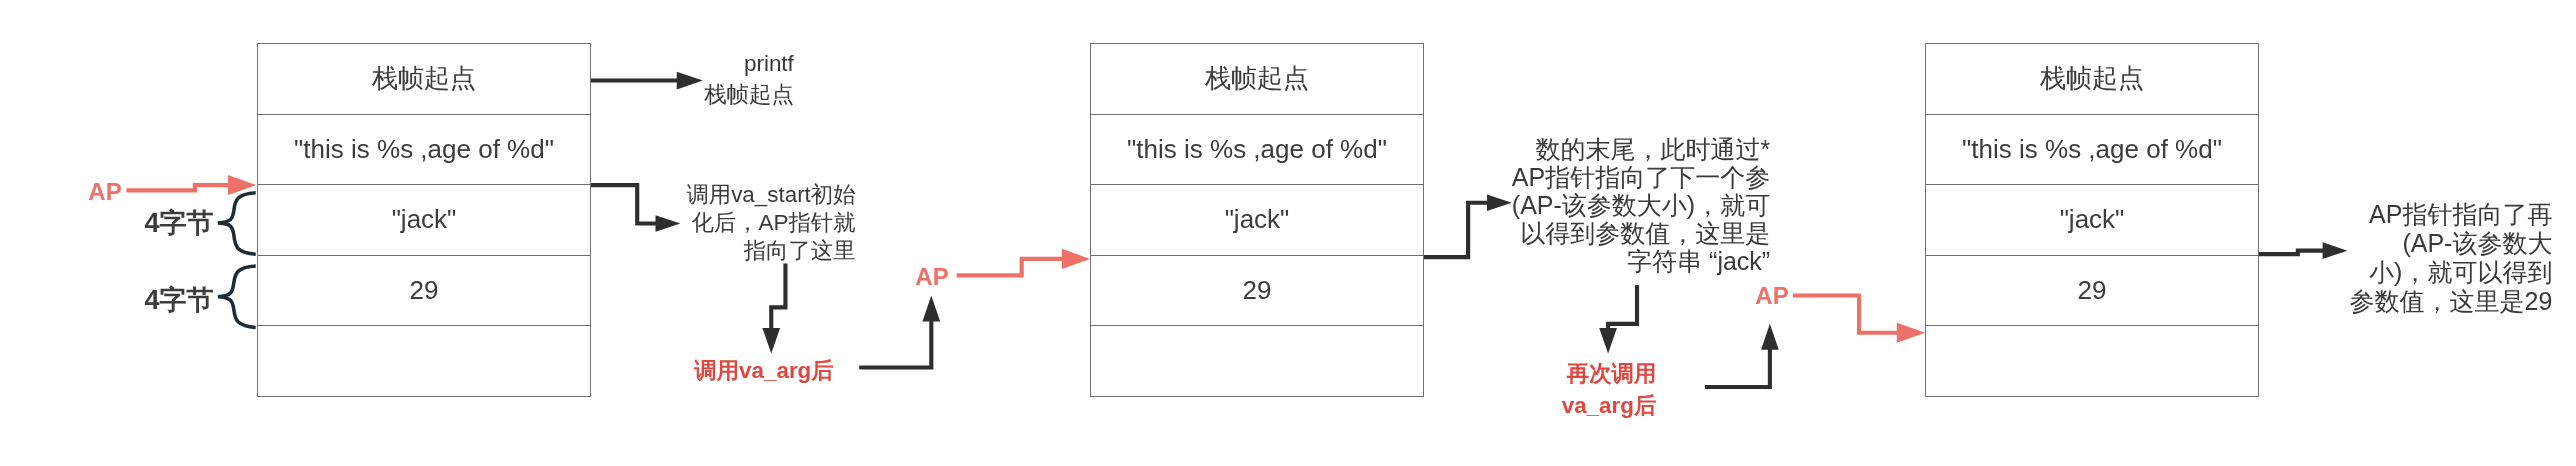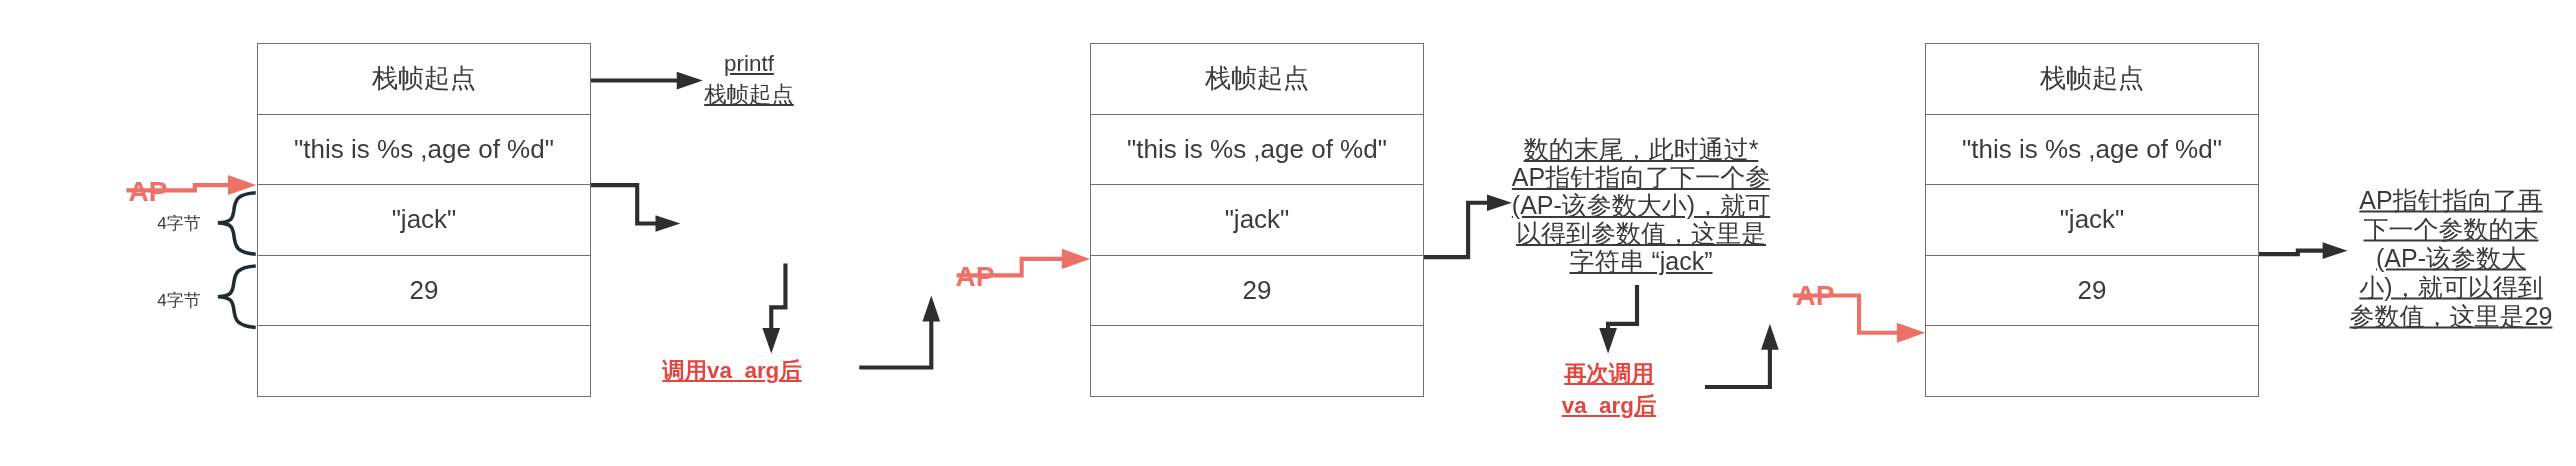--- a/index.html
+++ b/index.html
@@ -18,25 +18,25 @@
     border:1.8px solid var(--table_border,#707070);background:#fff;
     display:flex;flex-direction:column;
   }
   .cell{
     flex:1;display:flex;align-items:center;justify-content:center;
     font-size:26px;color:var(--cell_text,#3c3c3c);
     border-bottom:1.8px solid var(--table_border,#707070);white-space:nowrap;
   }
   .cell:last-child{border-bottom:none;}
   .lbl{position:absolute;transform:translate(-50%,-50%);white-space:nowrap;}
-  .ap-label{font-size:28px;font-weight:bold;color:var(--red_arrow,#ee7168);margin-left:43px;}
-  .size-label{font-size:17px;color:var(--cell_text,#3c3c3c);}
+  .ap-label{font-size:24px;font-weight:bold;color:var(--red_arrow,#ee7168);}
+  .size-label{font-size:27px;color:var(--cell_text,#3c3c3c);font-weight:bold;}
   .anno{
-    position:absolute;transform:translate(-50%,-50%);text-align:center;
-    color:var(--annotation_text,#3a3a3a);white-space:nowrap;text-decoration:underline;
+    position:absolute;transform:translate(-50%,-50%);text-align:right;
+    color:var(--annotation_text,#3a3a3a);white-space:nowrap;
   }
   .anno-sm{font-size:22.4px;line-height:28px;}
   .anno-lg{font-size:25px;line-height:28px;}
   .anno-printf{font-size:22.4px;line-height:31px;}
   .red-note{font-size:22.4px;font-weight:bold;color:var(--red_text,#e2473f);line-height:32px;}
 </style>
 </head>
 <body style="--background: #ffffff; --table_border: #707070; --cell_text: #3c3c3c; --annotation_text: #3a3a3a; --black_arrow: #2e2e2e; --red_arrow: #ee7168; --red_text: #e2473f; --brace: #1f2c34;">
 
 <div class="canvas">
@@ -133,40 +133,44 @@
   <div class="lbl ap-label" style="left:1772px;top:296px;">AP</div>
 
   <div class="lbl size-label" style="left:179px;top:223px;">4字节</div>
   <div class="lbl size-label" style="left:179px;top:300px;">4字节</div>
 
   <div class="anno anno-printf" style="left:749px;top:79px;">
     <div>printf</div>
     <div>栈帧起点</div>
   </div>
 
+  <div class="anno anno-sm" style="left:771px;top:223px;">
+    <div>调用va_start初始</div>
+    <div>化后，AP指针就</div>
+    <div>指向了这里</div>
+  </div>
 
-  <div class="anno red-note" style="left:732px;top:371px;">
+  <div class="anno red-note" style="left:764px;top:371px;">
     <div>调用va_arg后</div>
   </div>
 
   <div class="anno anno-lg" style="left:1641px;top:205px;">
     <div>数的末尾，此时通过*</div>
     <div>AP指针指向了下一个参</div>
     <div>(AP-该参数大小)，就可</div>
     <div>以得到参数值，这里是</div>
     <div>字符串 “jack”</div>
   </div>
 
   <div class="anno red-note" style="left:1609px;top:390px;">
     <div>再次调用</div>
     <div>va_arg后</div>
   </div>
 
   <div class="anno anno-lg" style="left:2451px;top:258px;line-height:29px;">
     <div>AP指针指向了再</div>
-    <div>下一个参数的末</div>
     <div>(AP-该参数大</div>
     <div>小)，就可以得到</div>
     <div>参数值，这里是29</div>
   </div>
 
 </div>
 
 
 </body></html>

